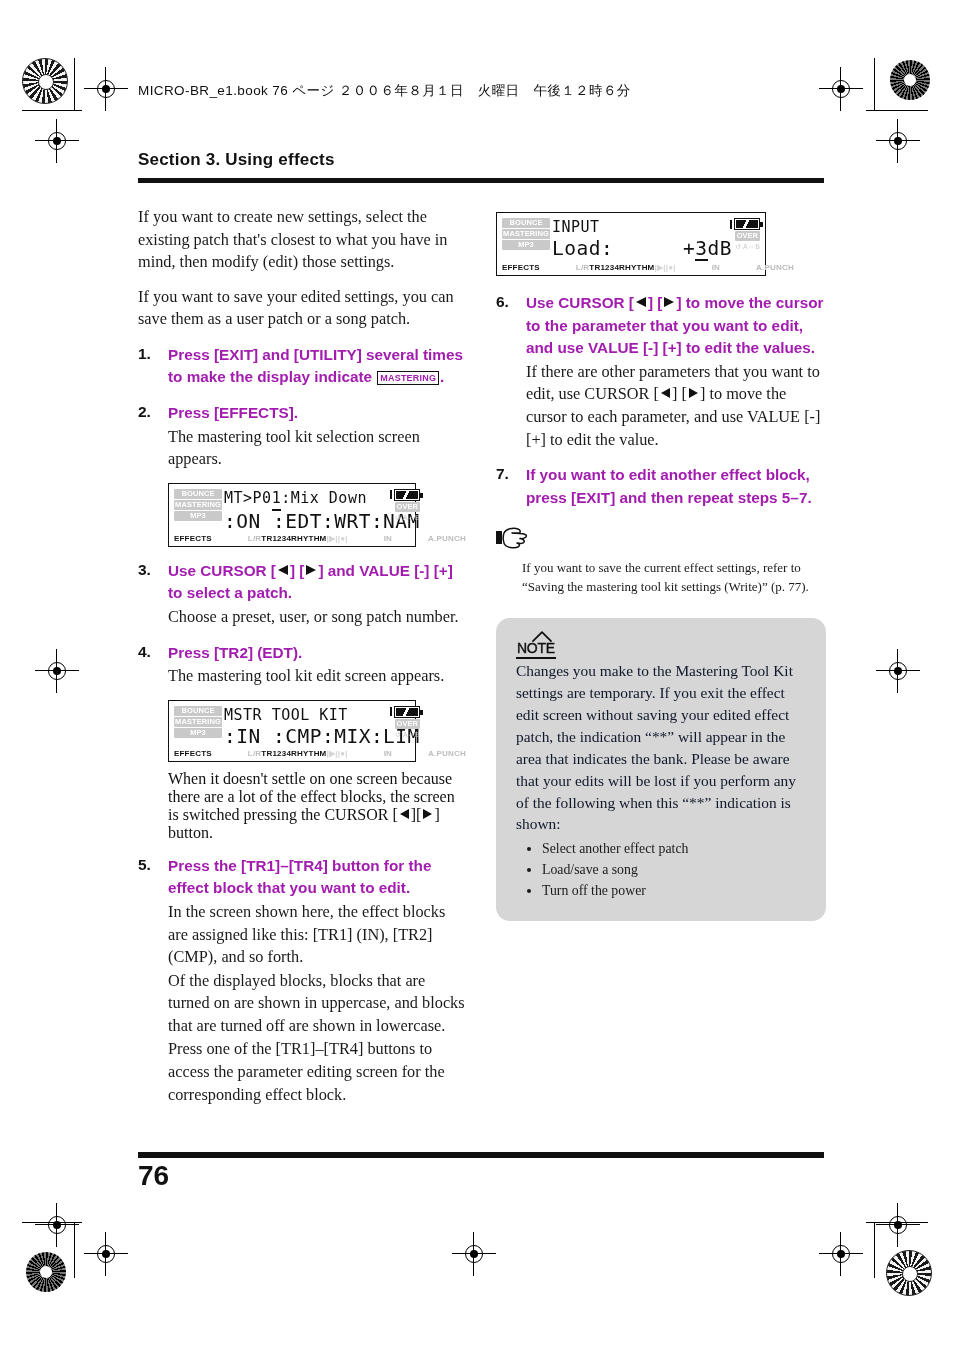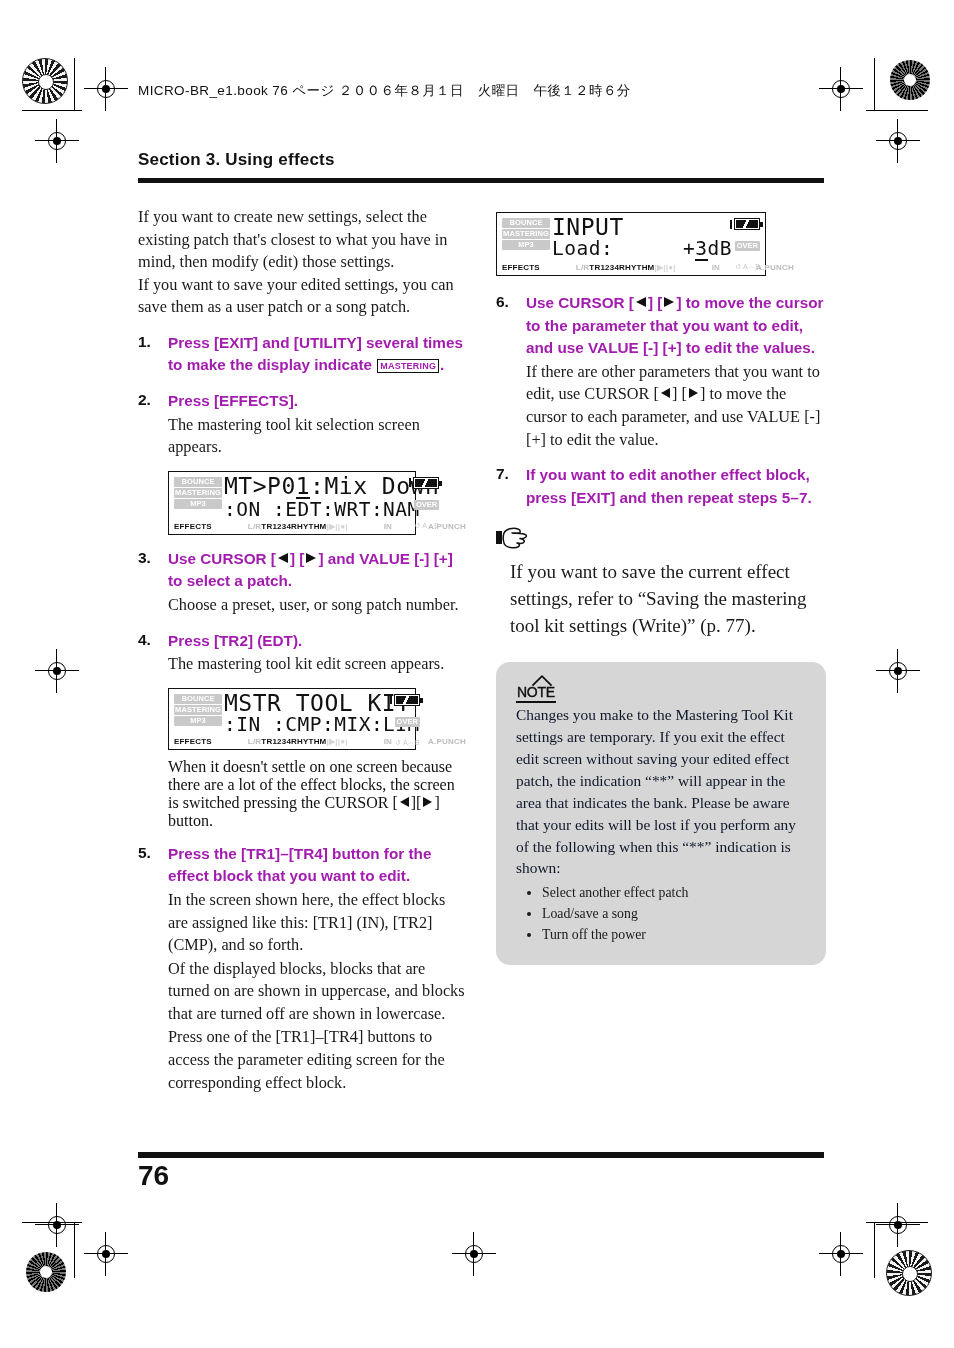--- a/index.html
+++ b/index.html
@@ -132,21 +132,21 @@
     letter-spacing: -0.1px;
   }
 
   
   p.body {
     margin: 0 0 0 0;
     font-size: 16.3px;
     line-height: 1.385;
     color: #1a1a1a;
   }
-  p.body + p.body { margin-top: 0; }
+  p.body + p.body { margin-top: 12px; }
 
   
   .step {
     display: flex;
     margin-top: 13px;
   }
   .step .num {
     font-family: "Liberation Sans", sans-serif;
     font-weight: bold;
     font-size: 15.5px;
@@ -257,21 +257,21 @@
   .lcd-line1, .lcd-line2 {
     font-family: "DejaVu Sans Mono", monospace;
     font-size: 19px;
     line-height: 21px;
     letter-spacing: 0.5px;
     color: #111;
     white-space: pre;
     display: flex;
     align-items: baseline;
   }
-  .lcd-line1 { font-size: 23px; }
+  .lcd-line1 { font-size: 15px; }
   .lcd-line2 { font-size: 19.5px; }
   .lcd-spacer { flex: 1 1 auto; }
   .cursor-u { border-bottom: 2.5px solid #111; }
 
   .lcd-statusbar {
     display: flex;
     align-items: center;
     font-family: "Liberation Sans", sans-serif;
     font-weight: bold;
     font-size: 8px;
@@ -326,32 +326,32 @@
     color: #c9c9c9;
     letter-spacing: 0.2px;
     line-height: 9px;
   }
   .lcd-rightstack {
     position: absolute;
     right: 0; top: 1px;
     display: flex;
     flex-direction: column;
     align-items: flex-end;
-    gap: 11px;
+    gap: 1px;
     pointer-events: none;
   }
   .transport-ico { color: #d5d5d5; font-size: 8px; }
 
   
   .hand-note { margin-top: 18px; }
   .hand-icon { margin-bottom: 4px; }
   .hand-text {
-    font-size: 19px;
+    font-size: 13px;
     line-height: 1.42;
-    margin-left: 14px;
+    margin-left: 26px;
     color: #1a1a1a;
   }
 
   
   .notebox {
     margin-top: 22px;
     background: #d6d6d6;
     border-radius: 14px;
     padding: 16px 20px 20px 20px;
   }

